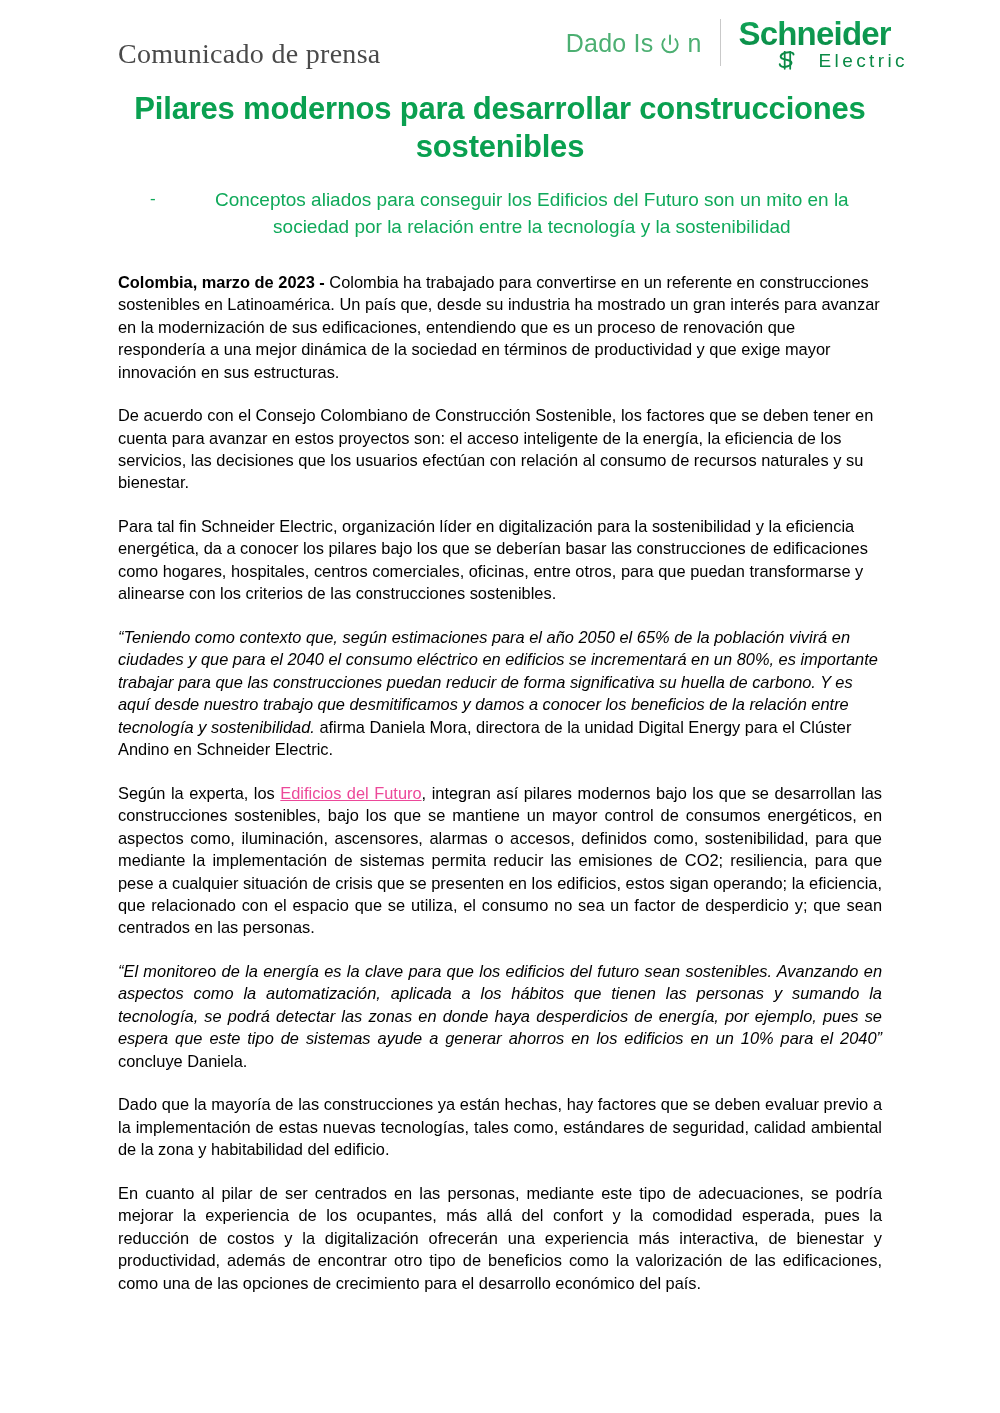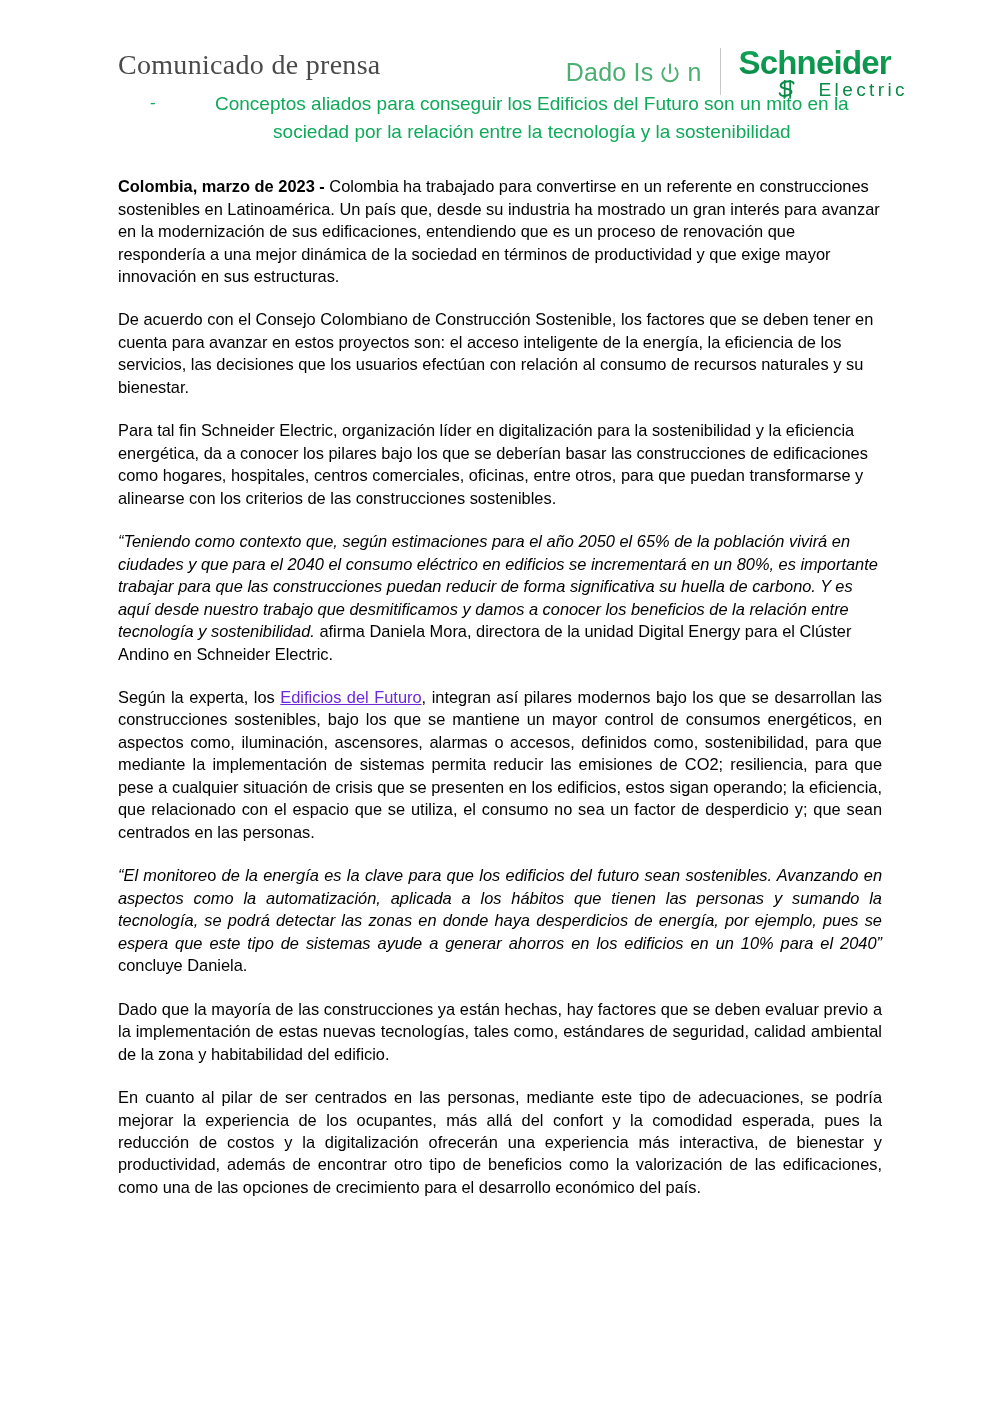--- a/index.html
+++ b/index.html
@@ -21,21 +21,21 @@
     height: 1413px;
     box-sizing: border-box;
     padding: 0;
     background: #fff;
     position: relative;
   }
 
   
   .header {
     display: flex;
-    align-items: flex-start;
+    align-items: flex-end;
     justify-content: space-between;
     padding: 44px 92px 0 118px;
     height: 70px;
     box-sizing: border-box;
   }
   .press-release-title {
     font-family: "Liberation Serif", serif;
     font-size: 28px;
     color: #4a4a4a;
     letter-spacing: 0.3px;
@@ -160,21 +160,21 @@
   .para.justify {
     text-align: justify;
   }
   .para.italic {
     font-style: italic;
   }
   .lead-in {
     font-weight: bold;
   }
   .doc-link {
-    color: #6d28d9;
+    color: #ec4899;
     text-decoration: underline;
   }
   .nonitalic {
     font-style: normal;
   }
 </style>
 </head>
 <body>
 
 <div class="page">
@@ -205,20 +205,21 @@
             </g>
             <line x1="14" y1="1" x2="14" y2="32" stroke="#0a8a46" stroke-width="3.2" stroke-linecap="round"></line>
             <line x1="24" y1="1" x2="24" y2="32" stroke="#0a8a46" stroke-width="3.2" stroke-linecap="round"></line>
           </svg>
           <div class="se-electric">Electric</div>
         </div>
       </div>
     </div>
   </div>
 
+  <h1 class="doc-title">Pilares modernos para desarrollar construcciones sostenibles</h1>
 
   <div class="subtitle-block">
     <span class="subtitle-dash">-</span>
     <span class="subtitle-text">Conceptos aliados para conseguir los Edificios del Futuro son un mito en la sociedad por la relación entre la tecnología y la sostenibilidad</span>
   </div>
 
   <div class="body-copy">
 
     <p class="para">
       <span class="lead-in">Colombia, marzo de 2023 -</span><span> Colombia ha trabajado para convertirse en un referente en construcciones sostenibles en Latinoamérica. Un país que, desde su industria ha mostrado un gran interés para avanzar en la modernización de sus edificaciones, entendiendo que es un proceso de renovación que respondería a una mejor dinámica de la sociedad en términos de productividad y que exige mayor innovación en sus estructuras.</span>

